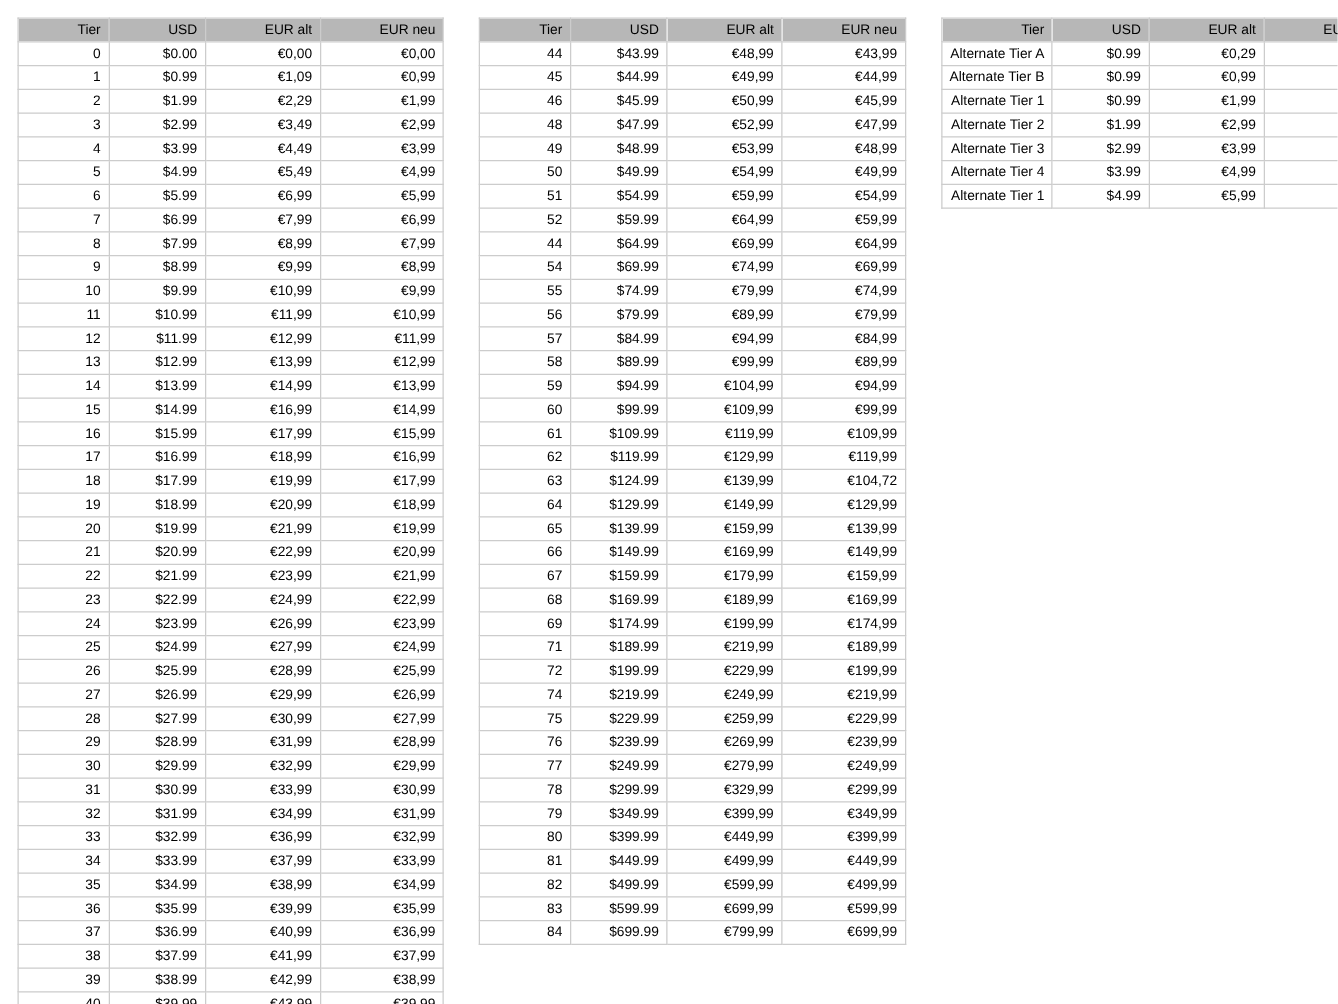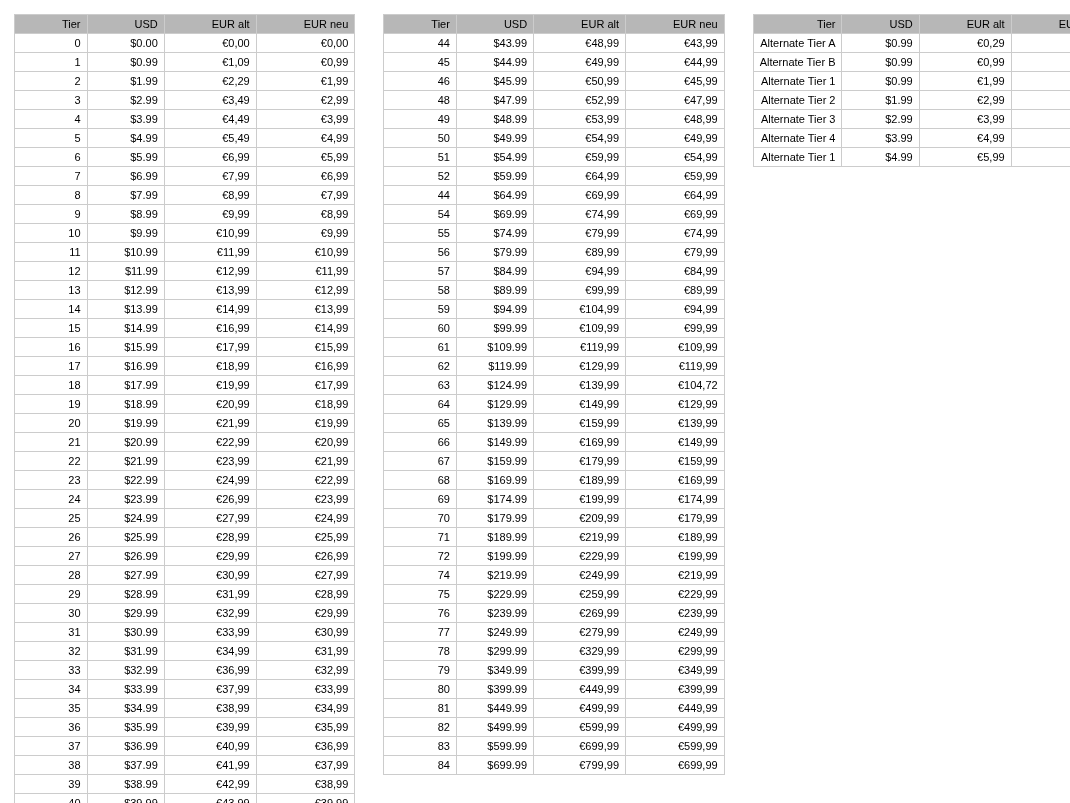--- a/index.html
+++ b/index.html
@@ -467,26 +467,20 @@
           <td>€189,99</td>
           <td>€169,99</td>
         </tr>
         <tr>
           <td>69</td>
           <td>$174.99</td>
           <td>€199,99</td>
           <td>€174,99</td>
         </tr>
         <tr>
-          <td>70</td>
-          <td>$179.99</td>
-          <td>€209,99</td>
-          <td>€179,99</td>
-        </tr>
-        <tr>
           <td>71</td>
           <td>$189.99</td>
           <td>€219,99</td>
           <td>€189,99</td>
         </tr>
         <tr>
           <td>72</td>
           <td>$199.99</td>
           <td>€229,99</td>
           <td>€199,99</td>

